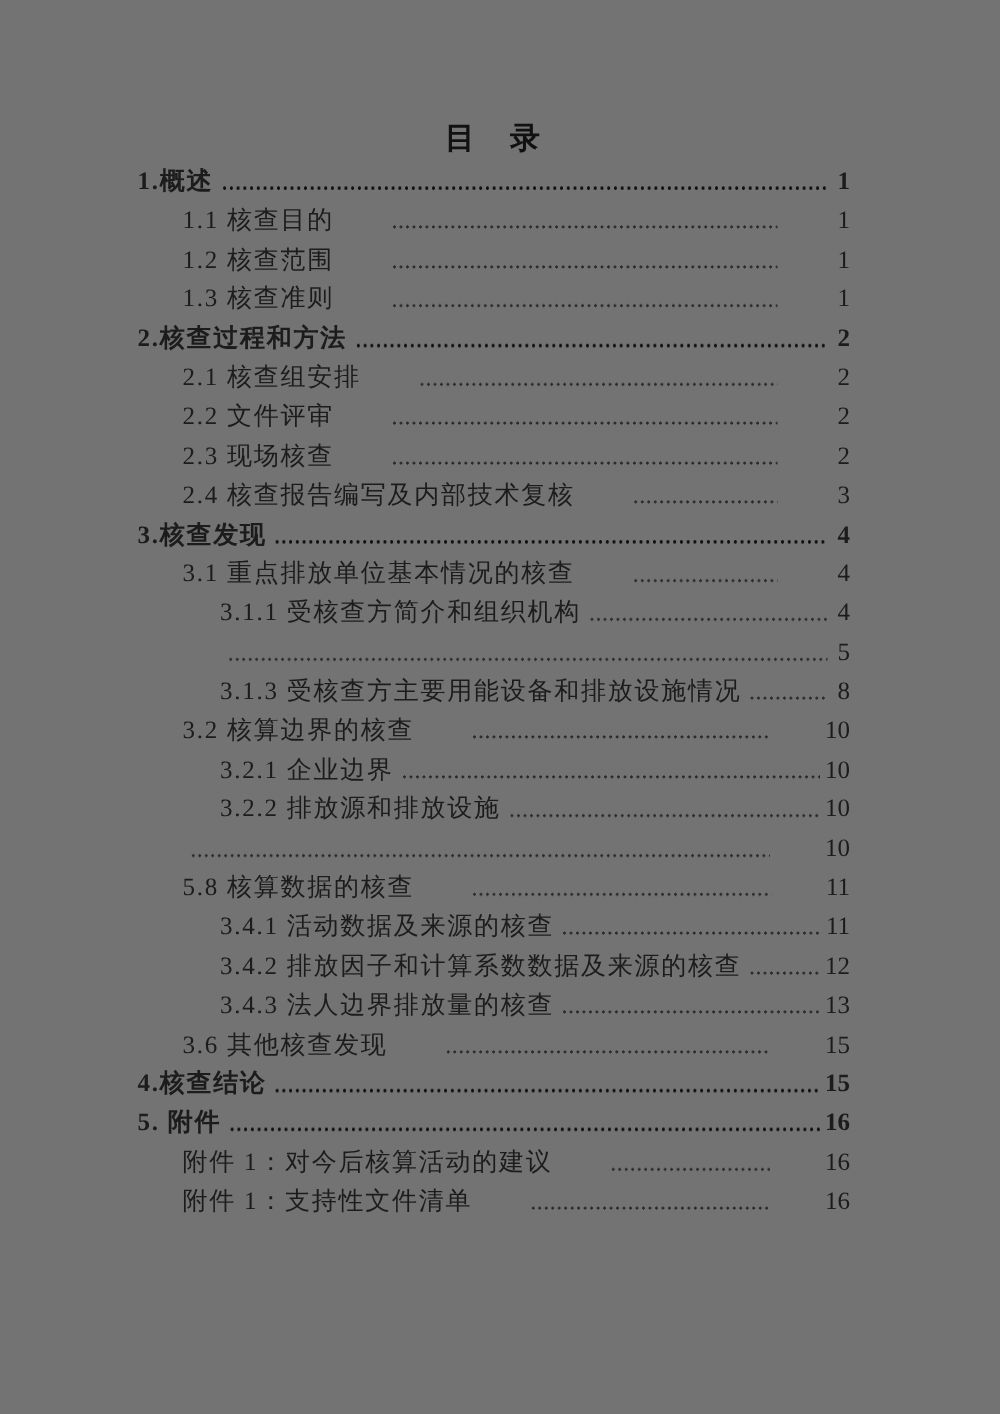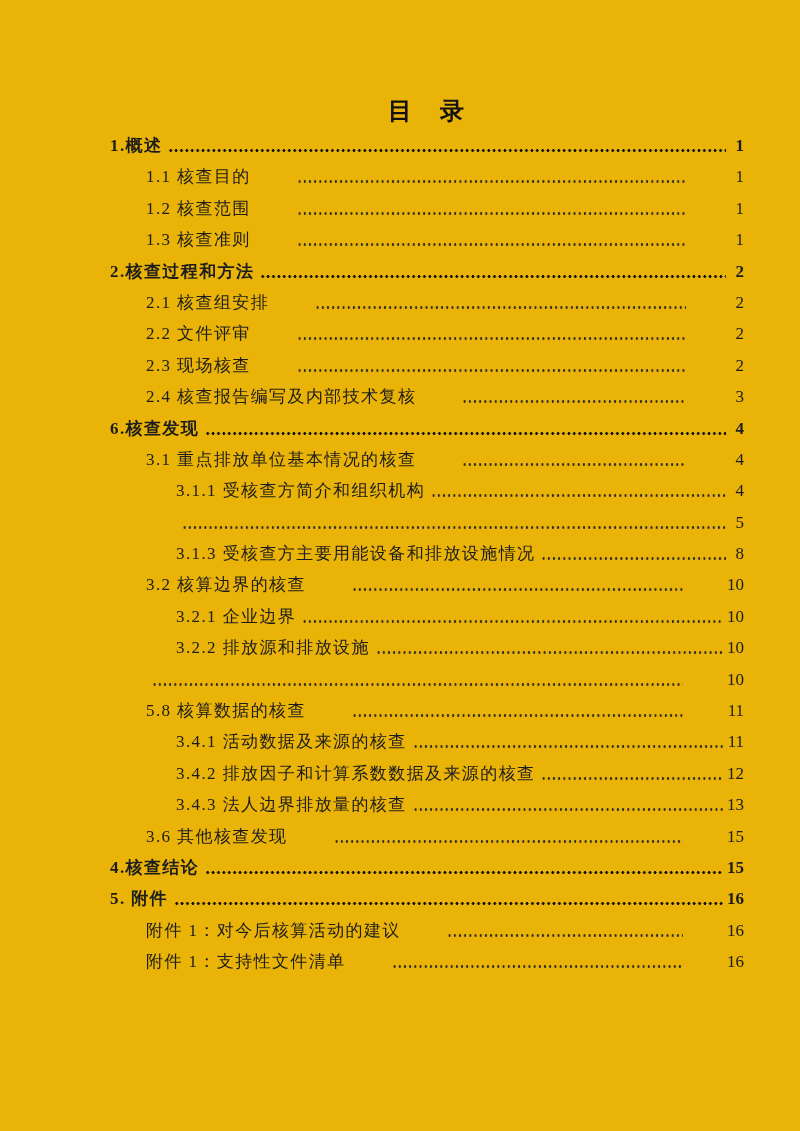--- a/index.html
+++ b/index.html
@@ -10,40 +10,40 @@
   body {
     width: 800px;
     height: 1131px;
     font-family: "Liberation Serif", "DejaVu Serif", serif;
     color: #1c1c1c;
   }
   .page {
     box-sizing: border-box;
     width: 800px;
     height: 1131px;
-    padding: 96px 56px 0 110px;
-    background: #eab308;
+    padding: 96px 120px 0 110px;
+    background: #737373;
     overflow: hidden;
   }
   .doc-title {
     margin: 0 0 4px 0;
     height: 30px;
     line-height: 30px;
     text-align: center;
     font-size: 24px;
     font-weight: bold;
     letter-spacing: 2px;
     color: #111;
   }
   .toc-list { width: 100%; }
   .toc-row {
     display: flex;
     height: 31.4px;
     line-height: 31.4px;
-    font-size: 17px;
+    font-size: 20px;
     white-space: nowrap;
   }
   .toc-text {
     letter-spacing: 1.4px;
     flex: 0 0 auto;
   }
   .leader {
     flex: 1 1 auto;
     margin: 0 4px 0 6px;
     background-image: radial-gradient(circle, #2a2a2a 1.05px, transparent 1.35px);
@@ -109,21 +109,21 @@
     <span class="toc-text">2.3 现场核查</span>
     <span class="leader"></span>
     <span class="toc-page">2</span>
   </div>
       <div class="toc-row lvl2">
     <span class="toc-text">2.4 核查报告编写及内部技术复核</span>
     <span class="leader"></span>
     <span class="toc-page">3</span>
   </div>
       <div class="toc-row lvl1">
-    <span class="toc-text">6.核查发现</span>
+    <span class="toc-text">3.核查发现</span>
     <span class="leader"></span>
     <span class="toc-page">4</span>
   </div>
       <div class="toc-row lvl2">
     <span class="toc-text">3.1 重点排放单位基本情况的核查</span>
     <span class="leader"></span>
     <span class="toc-page">4</span>
   </div>
       <div class="toc-row lvl3">
     <span class="toc-text">3.1.1 受核查方简介和组织机构</span>

